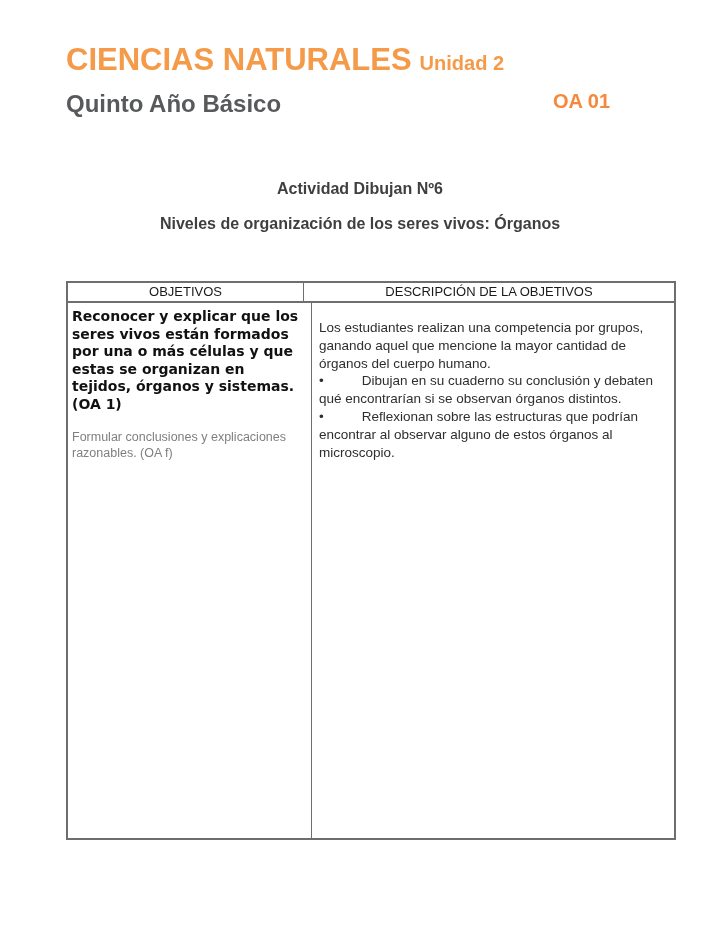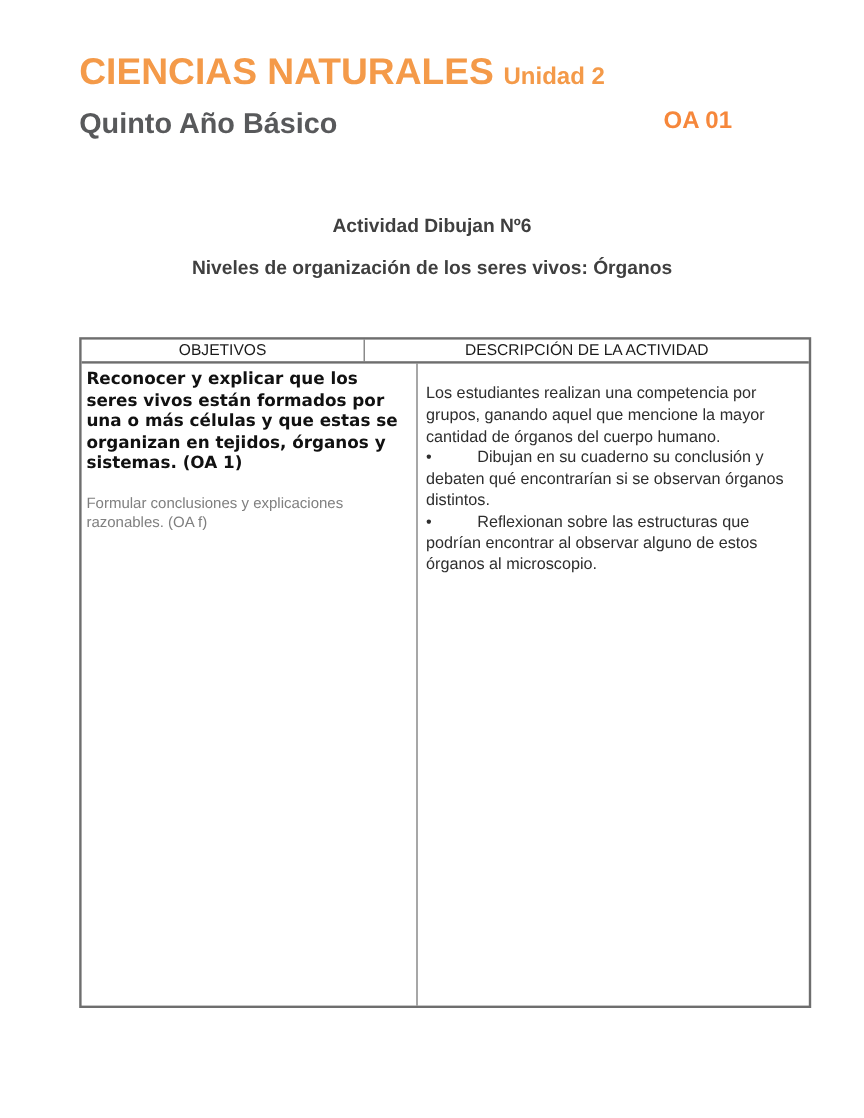--- a/index.html
+++ b/index.html
@@ -83,21 +83,21 @@
     width: 236px;
     border-right: 1.5px solid #6e6e6e;
     box-sizing: border-box;
   }
   .t-head .cell-right { flex: 1; }
   .t-body {
     display: flex;
     height: 535px;
   }
   .t-body .cell-left {
-    width: 280px;
+    width: 244px;
     border-right: 1.5px solid #6e6e6e;
     box-sizing: border-box;
     padding: 5px 6px 0 4px;
   }
   .t-body .cell-right {
     flex: 1;
     padding: 16px 8px 0 7px;
     box-sizing: border-box;
   }
   .objective-main {
@@ -141,21 +141,21 @@
   </div>
 
   <div class="activity-block">
     <div class="activity-title">Actividad Dibujan Nº6</div>
     <div class="activity-subtitle">Niveles de organización de los seres vivos: Órganos</div>
   </div>
 
   <div class="activity-table">
     <div class="t-head">
       <div class="cell cell-left">OBJETIVOS</div>
-      <div class="cell cell-right">DESCRIPCIÓN DE LA ACTIVIDAD</div>
+      <div class="cell cell-right">DESCRIPCIÓN DE LA OBJETIVOS</div>
     </div>
     <div class="t-body">
       <div class="cell-left">
         <div class="objective-main">Reconocer y explicar que los seres vivos están formados por una o más células y que estas se organizan en tejidos, órganos y sistemas. (OA 1)</div>
         <div class="objective-secondary">Formular conclusiones y explicaciones razonables. (OA f)</div>
       </div>
       <div class="cell-right desc-text">
         <p class="desc-intro">Los estudiantes realizan una competencia por grupos, ganando aquel que mencione la mayor cantidad de órganos del cuerpo humano.</p>
         <p class="bullet-line"><span>•</span><span class="tab-gap"></span><span>Dibujan en su cuaderno su conclusión y debaten qué encontrarían si se observan órganos distintos.</span></p>
         <p class="bullet-line"><span>•</span><span class="tab-gap"></span><span>Reflexionan sobre las estructuras que podrían encontrar al observar alguno de estos órganos al microscopio.</span></p>

